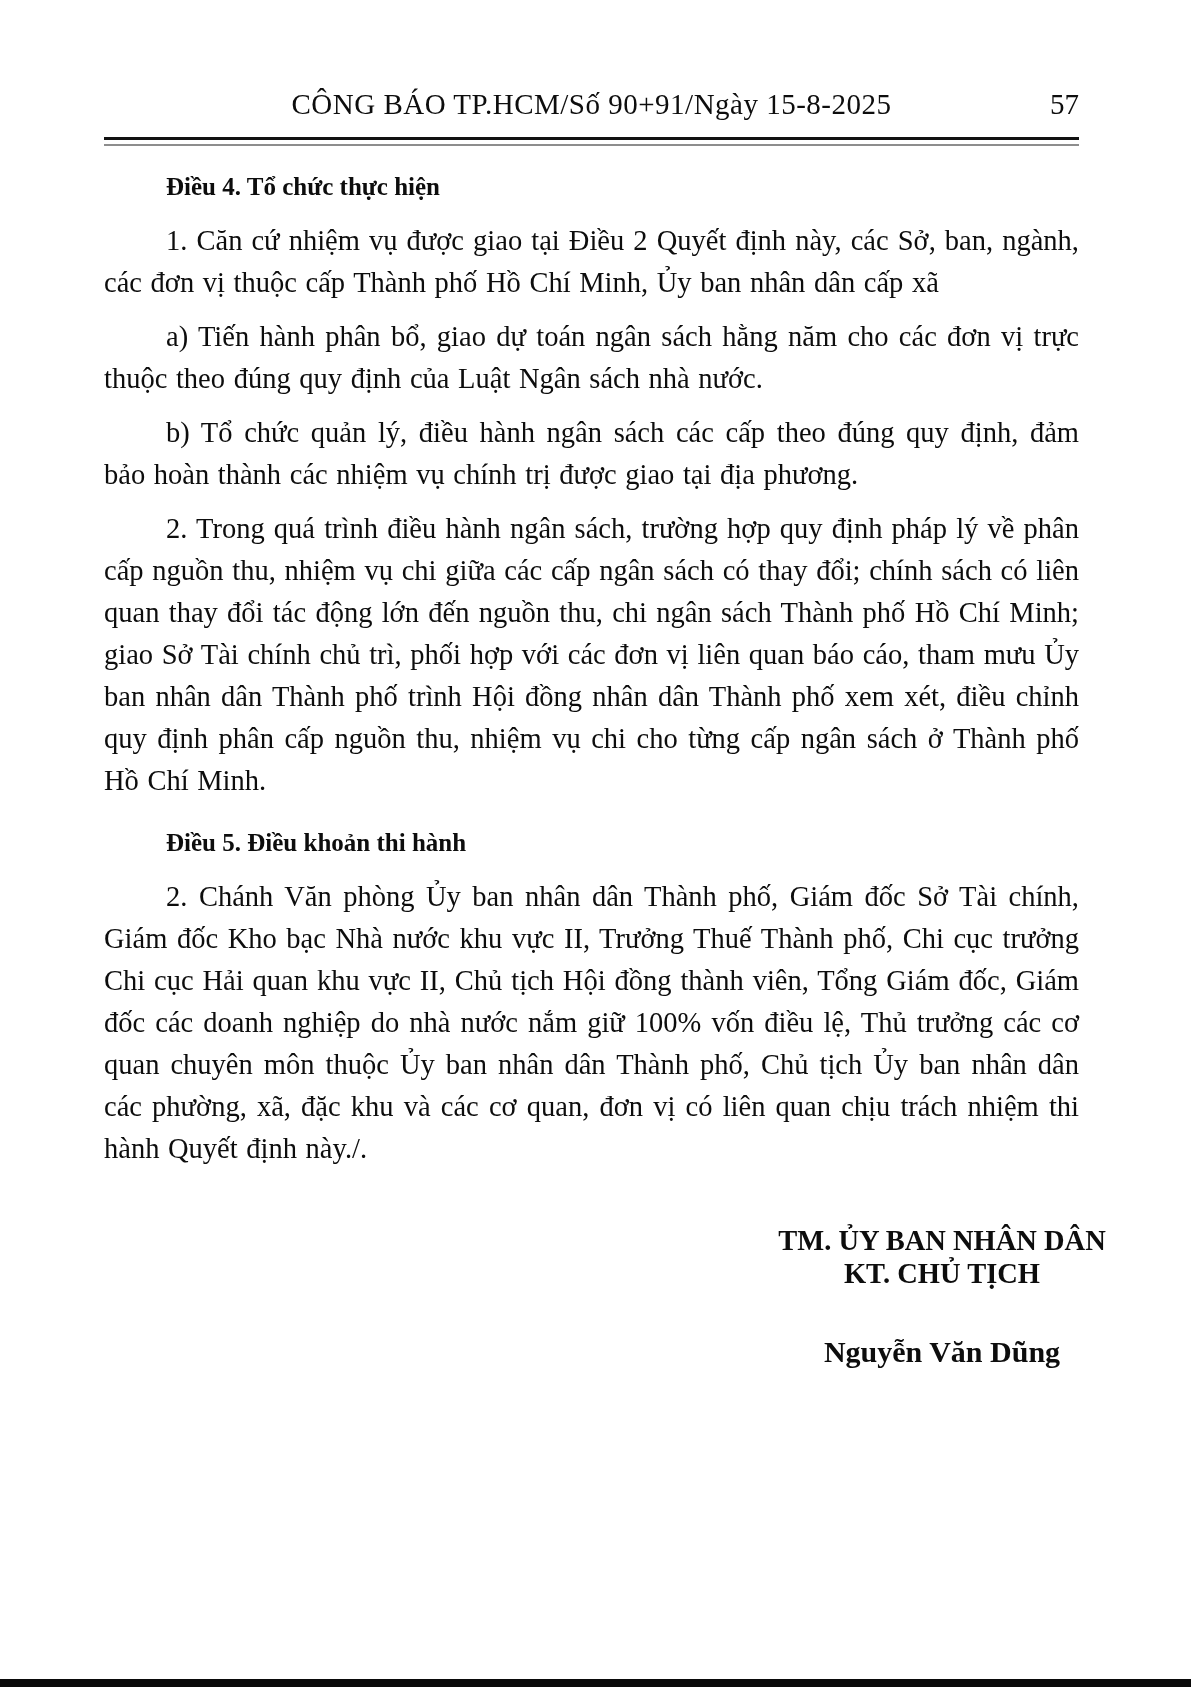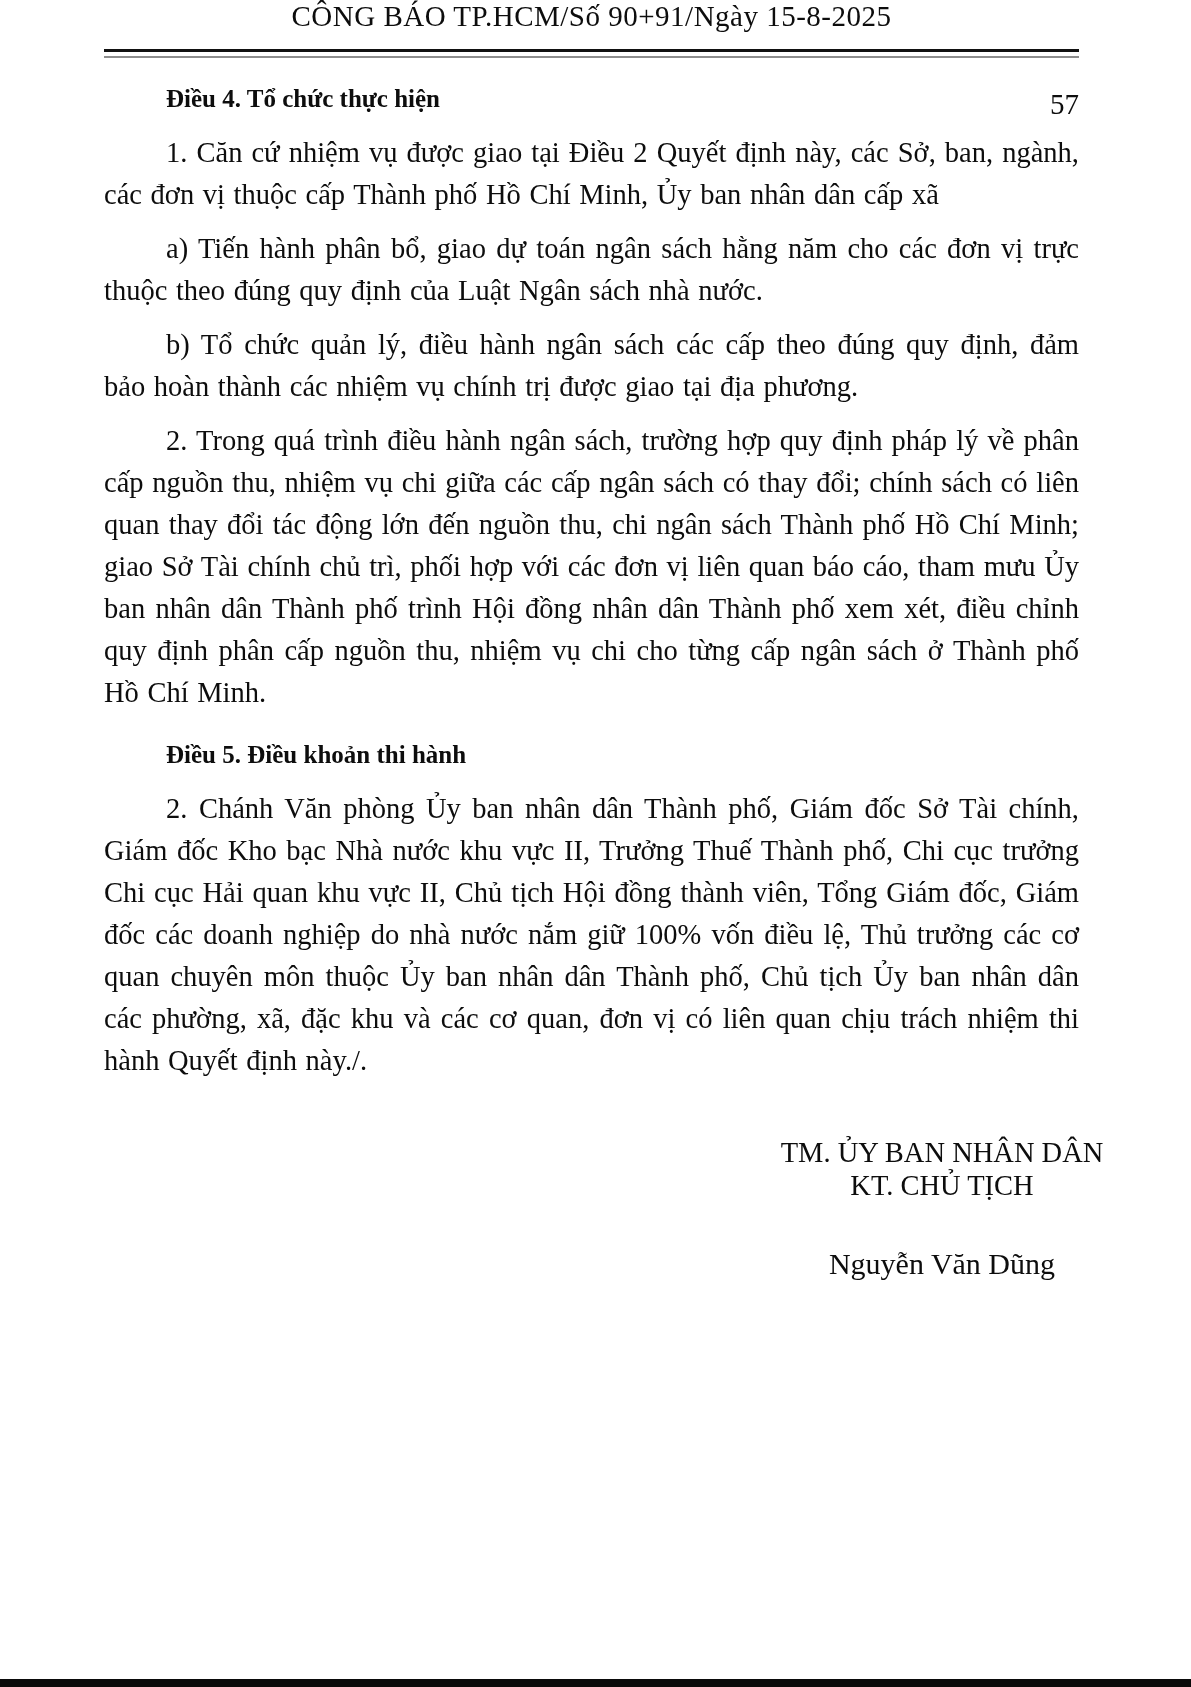--- a/index.html
+++ b/index.html
@@ -18,20 +18,21 @@
     overflow: hidden;
     box-sizing: border-box;
   }
   .content {
     position: relative;
     margin: 0 112px 0 104px; 
   }
   
   .running-head {
     position: relative;
+    padding-top: 88px;
     height: 40px;
   }
   .head-title {
     text-align: center;
     font-size: 29px;
     letter-spacing: 0.5px;
     white-space: nowrap;
   }
   .head-page-num {
     position: absolute;
@@ -61,21 +62,21 @@
     line-height: 42px;
     text-align: justify;
     text-indent: 62px;
     word-spacing: 1.5px;
   }
   
   .signature {
     margin: 54px 0 0 618px;
     width: 440px;
     text-align: center;
-    font-weight: normal;
+    font-weight: bold;
   }
   .sig-line {
     font-size: 28.5px;
     line-height: 33px;
     white-space: nowrap;
   }
   .sig-name {
     margin-top: 45px;
     font-size: 30px;
     line-height: 34px;

